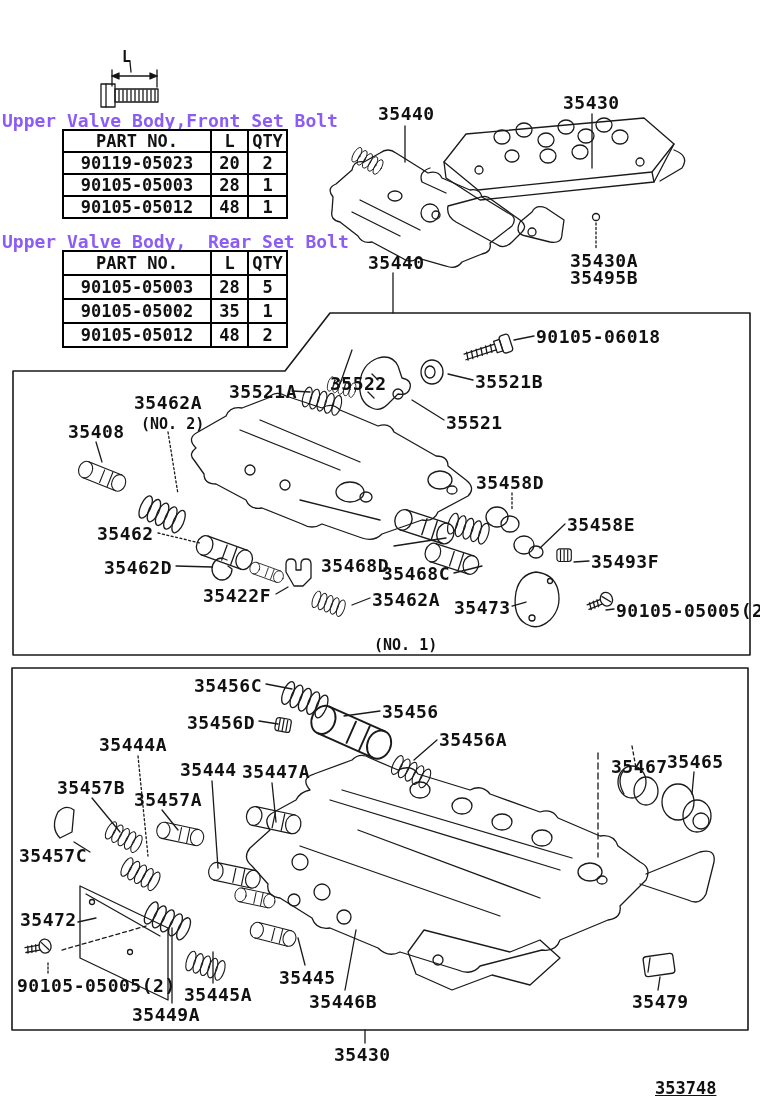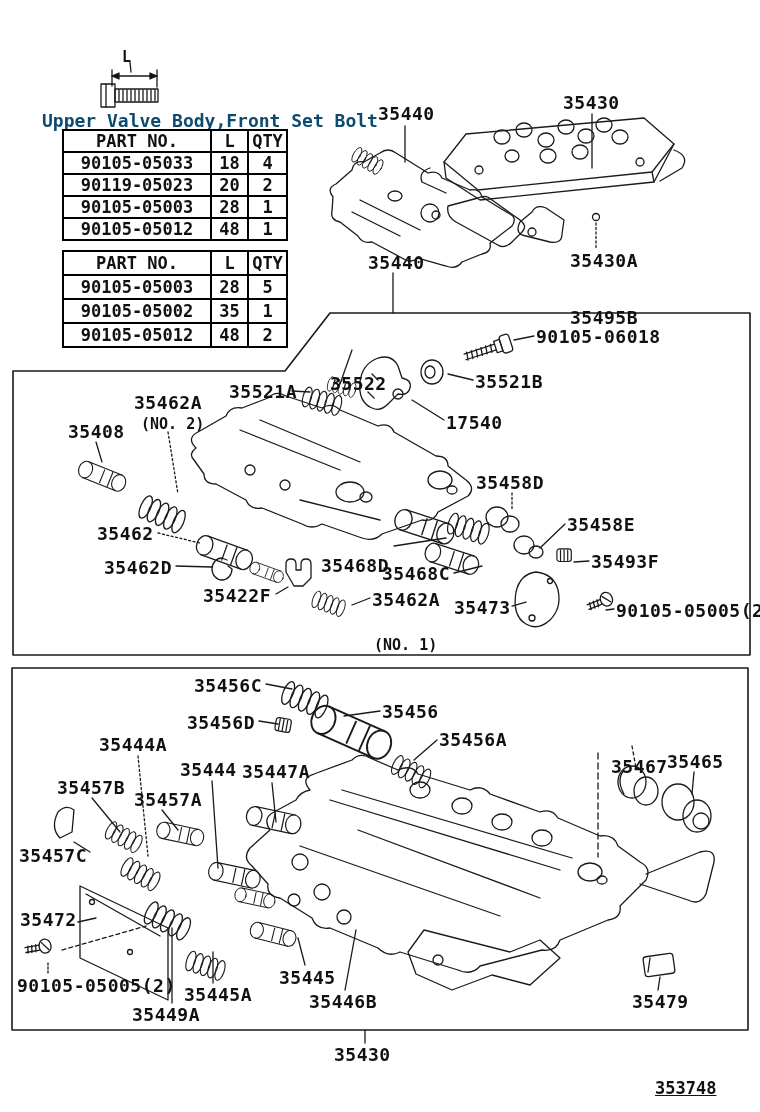--- a/index.html
+++ b/index.html
@@ -3,22 +3,22 @@
 <meta charset="utf-8">
 <style>
   html,body{margin:0;padding:0;background:#fff;}
   #page{position:relative;width:760px;height:1112px;background:#fff;overflow:hidden;
         font-family:"DejaVu Sans Mono",monospace;color:#111;}
   svg{position:absolute;left:0;top:0;}
   .art{stroke:#1a1a1a;fill:none;stroke-width:1.3;stroke-linecap:round;stroke-linejoin:round;}
   .lbl{position:absolute;font:bold 18px "DejaVu Sans Mono",monospace;color:#111;
        letter-spacing:.5px;white-space:pre;}
   .lbl.small{font-size:15px;letter-spacing:0;}
-  .title{position:absolute;font:bold 18px "DejaVu Sans Mono",monospace;color:#0c4a6e;
-         letter-spacing:0;white-space:pre;margin-left:40px;}
+  .title{position:absolute;font:bold 18px "DejaVu Sans Mono",monospace;color:#8b5cf6;
+         letter-spacing:0;white-space:pre;}
   .dim{position:absolute;font:bold 15px "DejaVu Sans Mono",monospace;color:#111;}
   table.ptable{position:absolute;border-collapse:collapse;table-layout:fixed;background:#fff;}
   .ptable th,.ptable td{border:2px solid #000;font:bold 17px "DejaVu Sans Mono",monospace;
        color:#111;text-align:center;padding:0;overflow:hidden;white-space:nowrap;}
   .t1 th,.t1 td{height:19px;}
   .t2 th,.t2 td{height:22px;}
   .footer-code{position:absolute;font:bold 17px "DejaVu Sans Mono",monospace;color:#111;}
 </style>
 </head>
 <body>
@@ -291,42 +291,38 @@
         <col style="width:37px">
         <col style="width:39px">
       </colgroup>
     <tbody>
         <tr>
       <th>PART NO.</th>
       <th>L</th>
       <th>QTY</th>
     </tr>
     <tr>
-      <td>90105-05033</td>
-      <td>18</td>
-      <td>4</td>
-    </tr>
-    <tr>
       <td>90119-05023</td>
       <td>20</td>
       <td>2</td>
     </tr>
     <tr>
       <td>90105-05003</td>
       <td>28</td>
       <td>1</td>
     </tr>
     <tr>
       <td>90105-05012</td>
       <td>48</td>
       <td>1</td>
     </tr>
   </tbody>
     </table>
 
+  <div class="title" style="left:2px;top:231px;">Upper Valve Body,  Rear Set Bolt</div>
   <table class="ptable t2" style="left:62px;top:250px;width:224px;">
     <colgroup>
         <col style="width:148px">
         <col style="width:37px">
         <col style="width:39px">
       </colgroup>
     <tbody>
         <tr>
       <th>PART NO.</th>
       <th>L</th>
@@ -347,26 +343,26 @@
       <td>48</td>
       <td>2</td>
     </tr>
   </tbody>
     </table>
 
   <div class="lbl" style="left:378px;top:103px;">35440</div>
   <div class="lbl" style="left:563px;top:92px;">35430</div>
   <div class="lbl" style="left:368px;top:252px;">35440</div>
   <div class="lbl" style="left:570px;top:250px;">35430A</div>
-  <div class="lbl" style="left:570px;top:267px;margin-top:40px;">35495B</div>
+  <div class="lbl" style="left:570px;top:267px;">35495B</div>
 
   <div class="lbl" style="left:330px;top:329px;margin-top:44px;">35522</div>
   <div class="lbl" style="left:536px;top:326px;">90105-06018</div>
   <div class="lbl" style="left:475px;top:371px;">35521B</div>
-  <div class="lbl" style="left:446px;top:412px;">17540</div>
+  <div class="lbl" style="left:446px;top:412px;">35521</div>
   <div class="lbl" style="left:229px;top:381px;">35521A</div>
   <div class="lbl" style="left:134px;top:392px;">35462A</div>
   <div class="lbl small" style="left:141px;top:415px;">(NO. 2)</div>
   <div class="lbl" style="left:68px;top:421px;">35408</div>
   <div class="lbl" style="left:97px;top:523px;">35462</div>
   <div class="lbl" style="left:104px;top:557px;">35462D</div>
   <div class="lbl" style="left:203px;top:585px;">35422F</div>
   <div class="lbl" style="left:321px;top:535px;margin-top:20px;">35468D</div>
   <div class="lbl" style="left:382px;top:563px;">35468C</div>
   <div class="lbl" style="left:476px;top:472px;">35458D</div>

